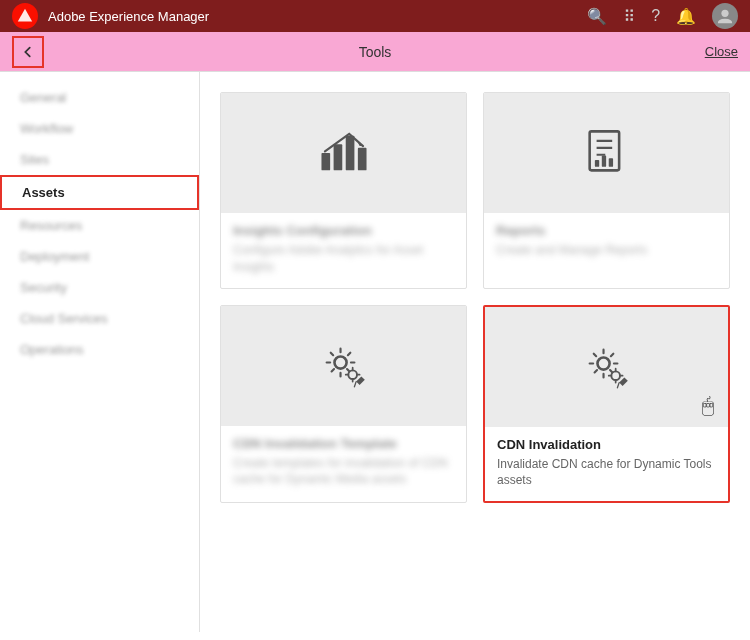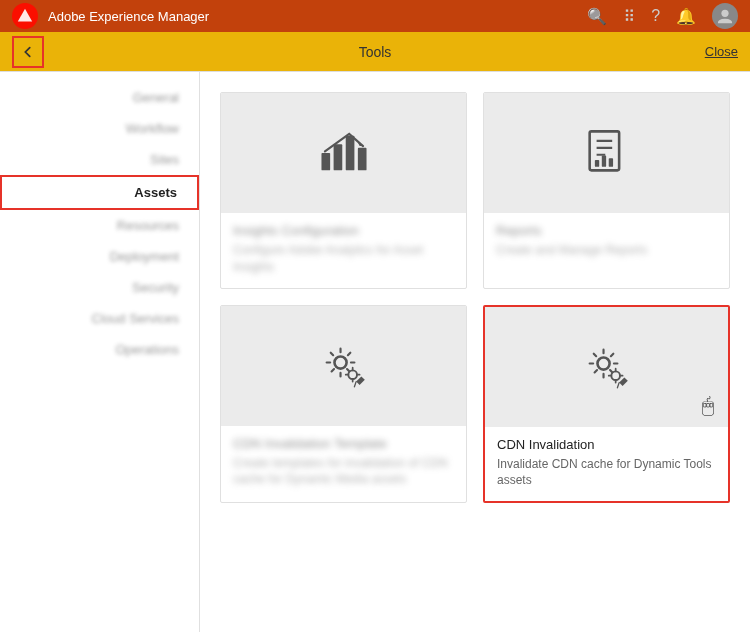--- a/index.html
+++ b/index.html
@@ -6,21 +6,21 @@
     body {
       font-family: -apple-system, BlinkMacSystemFont, 'Segoe UI', Arial, sans-serif;
       background: #fff;
       width: 750px;
       height: 640px;
       overflow: hidden;
     }
 
     
     .top-bar {
-      background: #c2410c;
+      background: #7f1d1d;
       height: 24px;
       display: flex;
       align-items: center;
       padding: 16px 12px;
       color: #fff;
       gap: 10px;
     }
     .top-bar-logo {
       width: 26px;
       height: 26px;
@@ -56,21 +56,21 @@
       background: #888;
       display: flex;
       align-items: center;
       justify-content: center;
       color: #fff;
       font-size: 11px;
     }
 
     
     .second-bar {
-      background: #eab308;
+      background: #f9a8d4;
       border-bottom: 1px solid #ddd;
       height: 40px;
       display: flex;
       align-items: center;
       padding: 0 12px;
       position: relative;
     }
     .second-bar-back {
       width: 32px;
       height: 32px;
@@ -111,21 +111,20 @@
       padding: 10px 0;
       overflow-y: auto;
       background: #fff;
     }
     .sidebar-item {
       padding: 8px 20px;
       font-size: 13px;
       color: #555;
       cursor: pointer;
       position: relative;
-      text-align: right;
     }
     .sidebar-item.selected {
       background: #fff;
       font-weight: 600;
       color: #222;
       border: 2px solid #e63329;
     }
     .sidebar-item.blurred {
       filter: blur(2px);
       opacity: 0.6;
@@ -166,21 +165,21 @@
     .tool-card-icon svg {
       width: 52px;
       height: 52px;
       fill: #555;
     }
     .tool-card-body {
       padding: 10px 12px 12px;
     }
     .tool-card-title {
       font-size: 13px;
-      font-weight: 400;
+      font-weight: 700;
       color: #222;
       margin-bottom: 4px;
     }
     .tool-card-desc {
       font-size: 12px;
       color: #666;
       line-height: 1.4;
     }
     .tool-card-title.blurred,
     .tool-card-desc.blurred {

